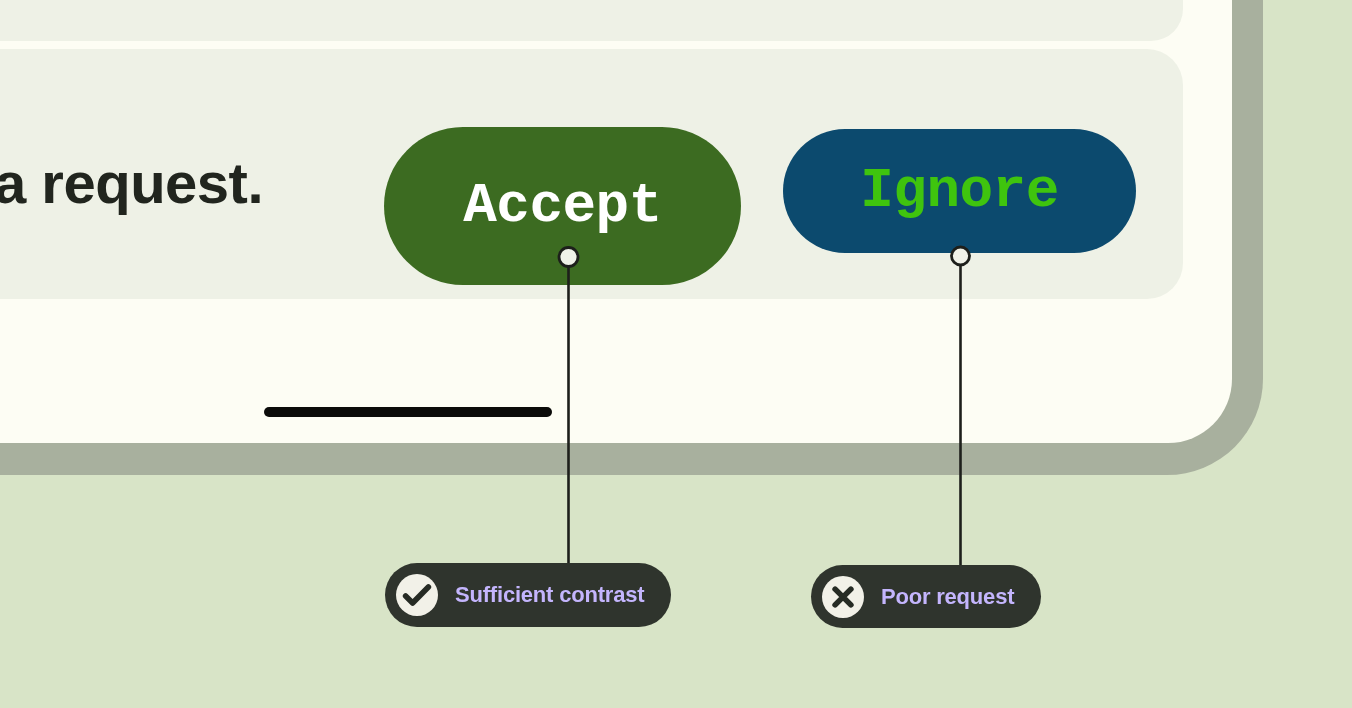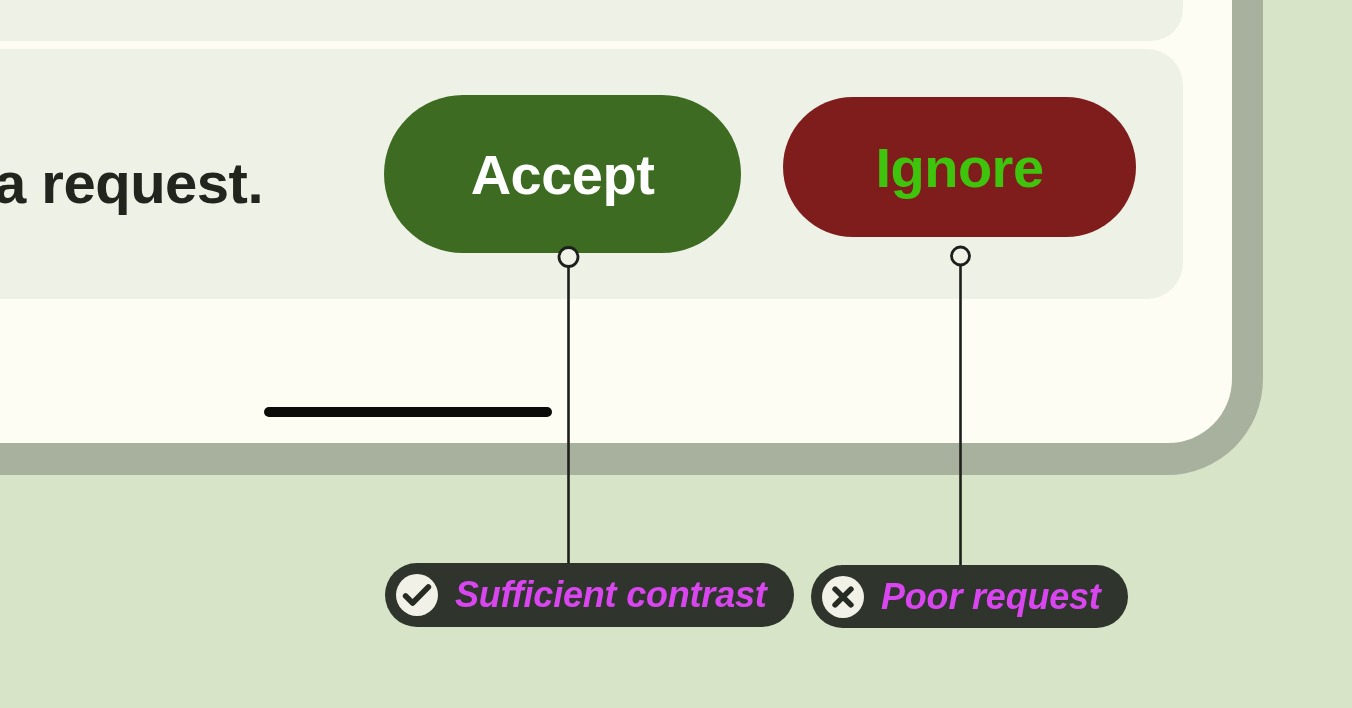--- a/index.html
+++ b/index.html
@@ -36,31 +36,32 @@
 
   .msg {
     position: absolute; left: 114px; top: 100px;
     font-size: 58px; font-weight: 700; color: #21251e;
     white-space: nowrap; letter-spacing: -0.5px;
   }
 
   .btn {
     position: absolute; border: none; cursor: pointer;
     display: flex; align-items: center; justify-content: center;
-    font-family: Liberation Sans, sans-serif;
+    font-family: Liberation Mono, monospace;
     font-size: 56px; font-weight: 600; letter-spacing: -0.5px;
     padding: 0;
+    margin-top: 32px;
   }
   .btn-accept {
     left: 504px; top: 46px; width: 357px; height: 158px;
     background: #3c6b21; color: #ffffff; border-radius: 79px;
   }
   .btn-ignore {
-    left: 903px; top: 48px; width: 353px; height: 140px;
-    background: #7f1d1d; color: #3fc40e; border-radius: 78px;
+    left: 903px; top: 48px; width: 353px; height: 124px;
+    background: #0c4a6e; color: #3fc40e; border-radius: 78px;
   }
 
   .home-indicator {
     position: absolute; left: 384px; top: 527px;
     width: 288px; height: 10px; border-radius: 5px;
     background: #0b0b09;
   }
 
   
   .connectors {
@@ -71,22 +72,22 @@
 
   
   .callout {
     position: absolute; height: 64px;
     display: flex; align-items: center;
     background: #2f342d; border-radius: 32px;
     padding: 0 27px 0 11px; gap: 17px;
     box-sizing: border-box;
   }
   .callout-label {
-    color: #d946ef; font-size: 36px; font-weight: 600;
-    letter-spacing: -0.2px; white-space: nowrap; font-style: italic;
+    color: #c4b5fd; font-size: 22px; font-weight: 600;
+    letter-spacing: -0.2px; white-space: nowrap;
   }
   .callout-icon {
     width: 42px; height: 42px; border-radius: 50%;
     background: #f2f1e8; flex: 0 0 auto;
     display: flex; align-items: center; justify-content: center;
   }
   .callout-1 { left: 385px; top: 563px; }
   .callout-2 { left: 811px; top: 565px; height: 63px; }
 </style>
 </head>

